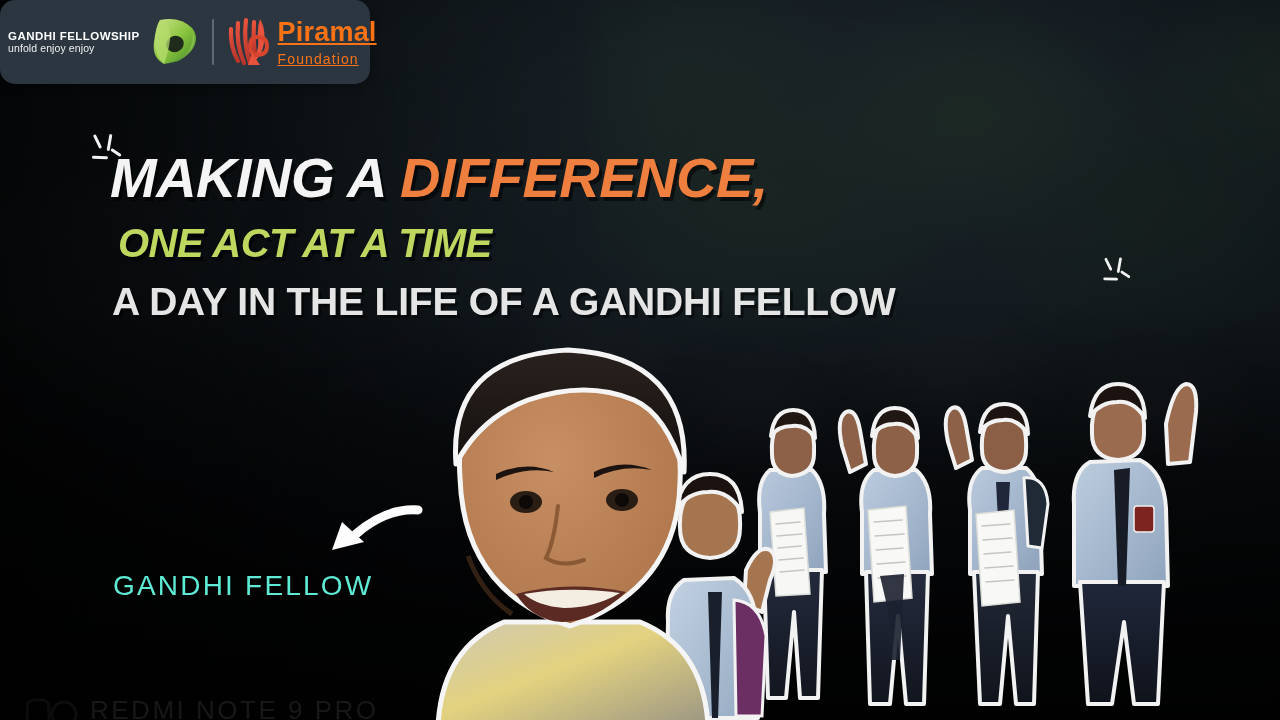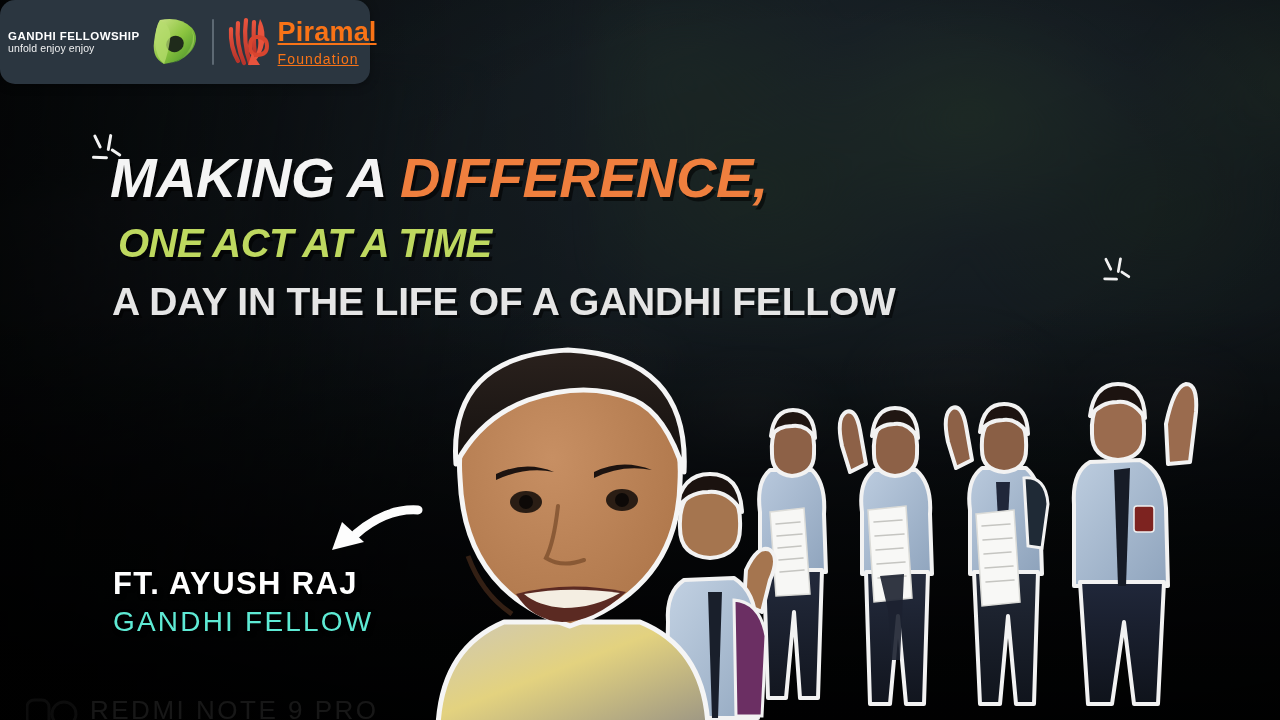--- a/index.html
+++ b/index.html
@@ -429,21 +429,20 @@
   </div>
 
   <div class="arrow">
     <svg viewBox="0 0 120 64" width="120" height="64">
       <path d="M112 12 Q80 10 50 36" fill="none" stroke="#fdfdfd" stroke-width="9" stroke-linecap="round"></path>
       <path d="M26 52 L36 24 L58 44 Z" fill="#fdfdfd"></path>
     </svg>
   </div>
 
   <div class="credit">
-    <div class="credit-name">FT. AYUSH RAJ</div>
     <div class="credit-role">GANDHI FELLOW</div>
   </div>
 
   <div class="watermark">
     <span class="wm-cam">
       <svg viewBox="0 0 52 30" width="52" height="30">
         <rect x="1" y="4" width="22" height="26" rx="7" fill="none" stroke="currentColor" stroke-width="3"></rect>
         <circle cx="38" cy="18" r="12" fill="none" stroke="currentColor" stroke-width="3"></circle>
       </svg>
     </span>

